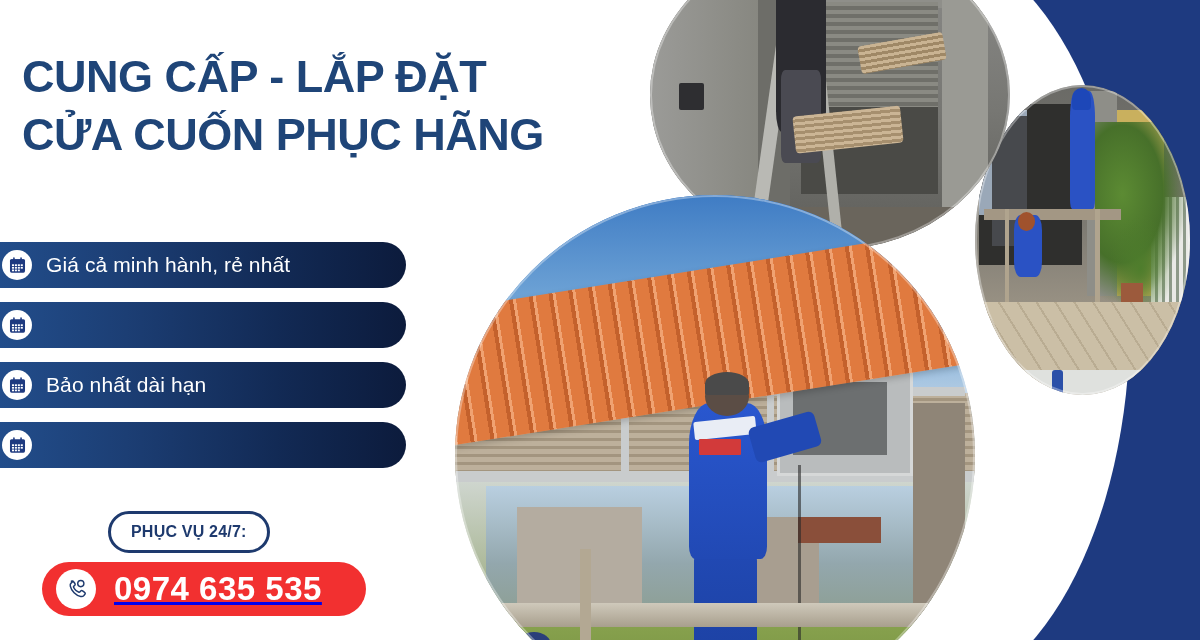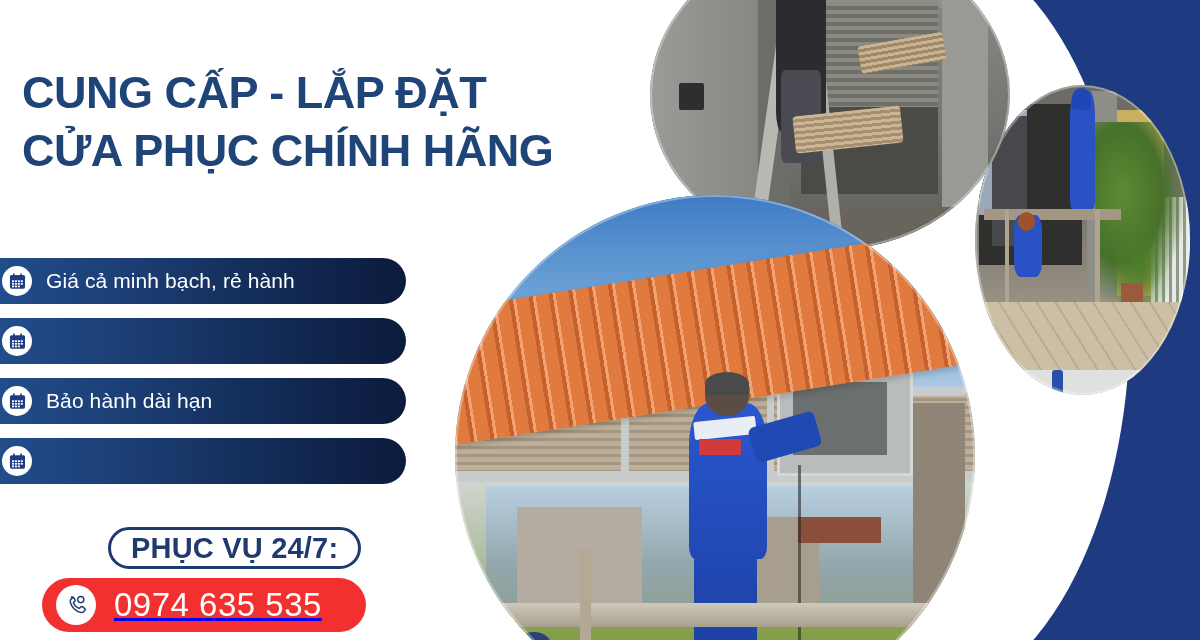--- a/index.html
+++ b/index.html
@@ -40,21 +40,21 @@
     width: 420px;
     height: 760px;
     background: #ffffff;
     border-radius: 0 50% 50% 0 / 0 50% 50% 0;
   }
 
   
   .left-col {
     position: absolute;
     left: 0;
-    top: 16px;
+    top: 0;
     width: 640px;
     height: 476px;
     z-index: 20;
   }
 
   .headline {
     position: absolute;
     left: 22px;
     top: 48px;
     width: 620px;
@@ -114,21 +114,21 @@
     border: 3px solid #1E3A6E;
     border-radius: 21px;
     display: flex;
     align-items: center;
     justify-content: center;
     background: #ffffff;
     z-index: 25;
   }
   .service-badge-text {
     color: #1E3A6E;
-    font-size: 29px;
+    font-size: 16px;
     font-weight: bold;
     letter-spacing: 0.2px;
     white-space: nowrap;
   }
 
   
   .phone-pill {
     position: absolute;
     left: 42px;
     top: 562px;
@@ -149,21 +149,21 @@
     background: #ffffff;
     display: flex;
     align-items: center;
     justify-content: center;
   }
   .phone-icon-circle svg { display: block; }
   .phone-number {
     margin-left: 18px;
     color: #ffffff;
     font-size: 33px;
-    font-weight: normal;
+    font-weight: bold;
     letter-spacing: 0.5px;
     white-space: nowrap;
   }
 
   
   .collage {
     position: absolute;
     left: 430px;
     top: 0;
     width: 770px;
@@ -390,21 +390,21 @@
 
       </div>
     </div>
 
   </div>
 
   <div class="left-col">
 
     <h1 class="headline">
       <span class="headline-line">CUNG CẤP - LẮP ĐẶT</span>
-      <span class="headline-line">CỬA PHỤC CHÍNH HÃNG</span>
+      <span class="headline-line">CỬA CUỐN PHỤC HÃNG</span>
     </h1>
 
     <div class="features">
 
       <div class="feature-pill">
         <span class="feature-icon">
           <svg width="19" height="19" viewBox="0 0 24 24" fill="none">
             <rect x="2.5" y="4" width="19" height="17" rx="2" fill="#1E3A80"></rect>
             <rect x="2.5" y="4" width="19" height="4.5" rx="2" fill="#1E3A80"></rect>
             <rect x="6.5" y="1.5" width="2" height="4" rx="1" fill="#1E3A80"></rect>
@@ -417,21 +417,21 @@
               <rect x="5" y="13.8" width="2.6" height="2.2"></rect>
               <rect x="8.7" y="13.8" width="2.6" height="2.2"></rect>
               <rect x="12.4" y="13.8" width="2.6" height="2.2"></rect>
               <rect x="16.1" y="13.8" width="2.6" height="2.2"></rect>
               <rect x="5" y="17.1" width="2.6" height="2.2"></rect>
               <rect x="8.7" y="17.1" width="2.6" height="2.2"></rect>
               <rect x="12.4" y="17.1" width="2.6" height="2.2"></rect>
             </g>
           </svg>
         </span>
-        <span class="feature-label">Giá cả minh bạch, rẻ hành</span>
+        <span class="feature-label">Giá cả minh hành, rẻ nhất</span>
       </div>
 
       <div class="feature-pill">
         <span class="feature-icon">
           <svg width="19" height="19" viewBox="0 0 24 24" fill="none">
             <rect x="2.5" y="4" width="19" height="17" rx="2" fill="#1E3A80"></rect>
             <rect x="6.5" y="1.5" width="2" height="4" rx="1" fill="#1E3A80"></rect>
             <rect x="15.5" y="1.5" width="2" height="4" rx="1" fill="#1E3A80"></rect>
             <g fill="#ffffff">
               <rect x="5" y="10.5" width="2.6" height="2.2"></rect>
@@ -464,21 +464,21 @@
               <rect x="5" y="13.8" width="2.6" height="2.2"></rect>
               <rect x="8.7" y="13.8" width="2.6" height="2.2"></rect>
               <rect x="12.4" y="13.8" width="2.6" height="2.2"></rect>
               <rect x="16.1" y="13.8" width="2.6" height="2.2"></rect>
               <rect x="5" y="17.1" width="2.6" height="2.2"></rect>
               <rect x="8.7" y="17.1" width="2.6" height="2.2"></rect>
               <rect x="12.4" y="17.1" width="2.6" height="2.2"></rect>
             </g>
           </svg>
         </span>
-        <span class="feature-label">Bảo hành dài hạn</span>
+        <span class="feature-label">Bảo nhất dài hạn</span>
       </div>
 
       <div class="feature-pill">
         <span class="feature-icon">
           <svg width="19" height="19" viewBox="0 0 24 24" fill="none">
             <rect x="2.5" y="4" width="19" height="17" rx="2" fill="#1E3A80"></rect>
             <rect x="6.5" y="1.5" width="2" height="4" rx="1" fill="#1E3A80"></rect>
             <rect x="15.5" y="1.5" width="2" height="4" rx="1" fill="#1E3A80"></rect>
             <g fill="#ffffff">
               <rect x="5" y="10.5" width="2.6" height="2.2"></rect>

